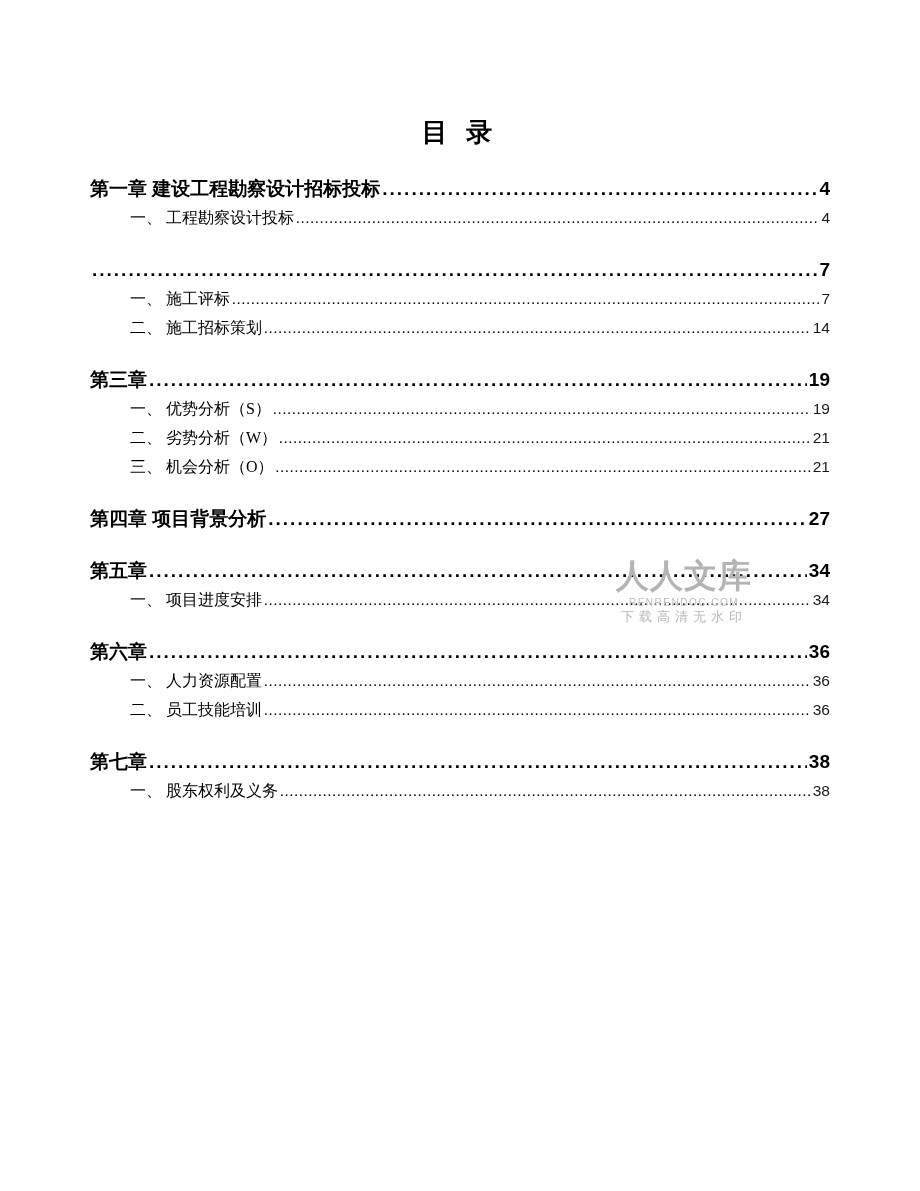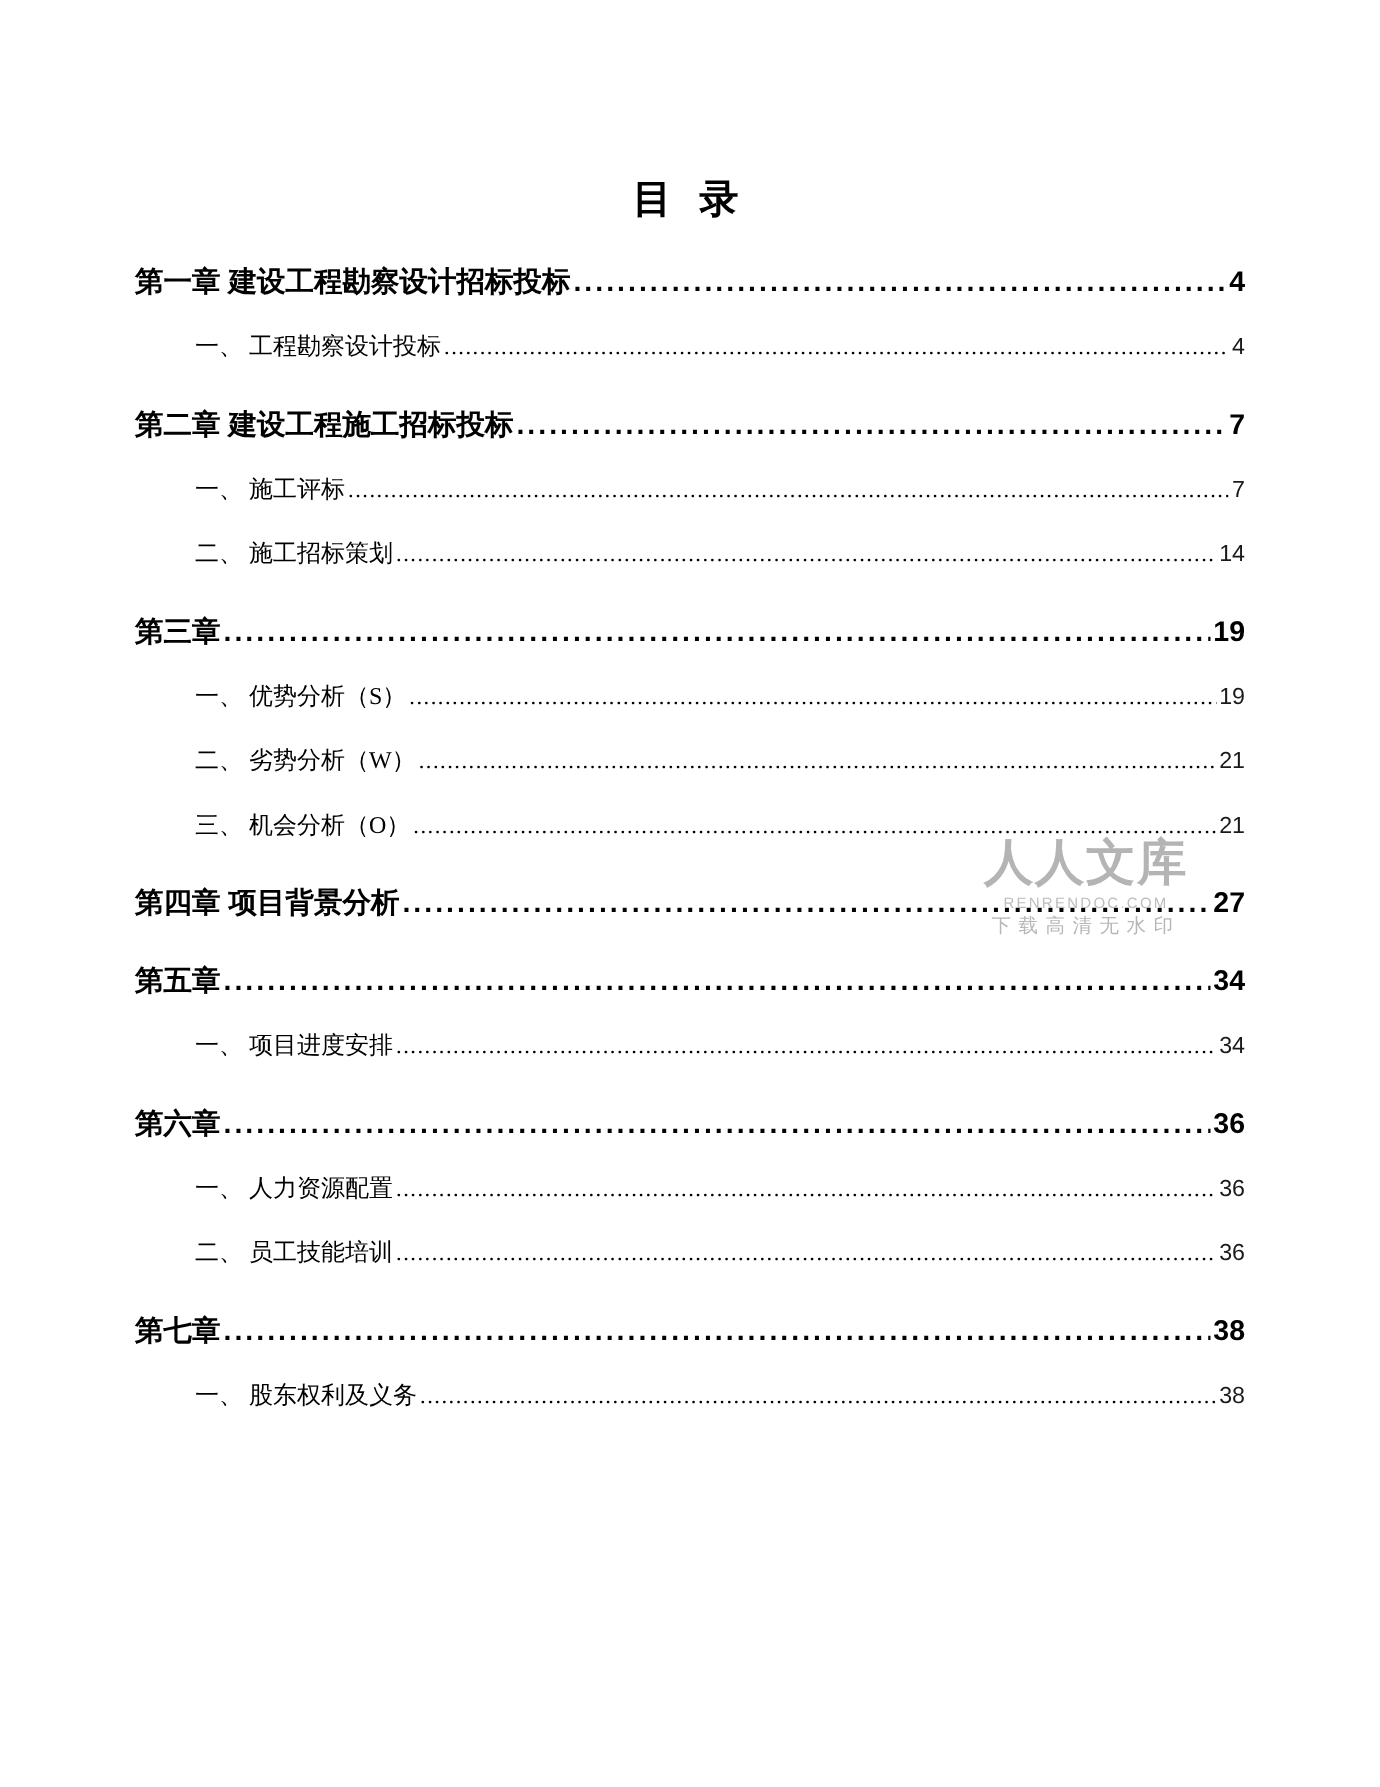--- a/index.html
+++ b/index.html
@@ -35,21 +35,21 @@
     white-space: nowrap;
   }
   .entry.l1 {
     margin-top: 26px;
     font-size: 19px;
     line-height: 26px;
     font-weight: 700;
     font-family: "Liberation Sans", sans-serif;
   }
   .entry.l2 {
-    margin-top: 17px;
+    margin-top: 3px;
     font-size: 16px;
     line-height: 26px;
     font-weight: 400;
     padding-left: 40px;
     font-family: "Liberation Serif", serif;
   }
   .label {
     flex: 0 0 auto;
   }
   .dots {
@@ -71,21 +71,21 @@
     text-align: right;
     font-family: "Liberation Sans", sans-serif;
   }
   .entry.l2 .num {
     font-size: 15.5px;
     color: #1a1a1a;
   }
   
   .watermark {
     position: absolute;
-    left: 644px;
+    left: 604px;
     top: 558px;
     width: 160px;
     text-align: center;
     pointer-events: none;
     line-height: 1.1;
   }
   .wm-brand {
     font-size: 33px;
     font-weight: 700;
     color: #b4b4b4;
@@ -122,21 +122,20 @@
         <span class="label">第一章 建设工程勘察设计招标投标</span>
         <span class="dots"></span>
         <span class="num">4</span>
       </div>
       <div class="entry l2">
         <span class="label">一、 工程勘察设计投标</span>
         <span class="dots"></span>
         <span class="num">4</span>
       </div>
       <div class="entry l1">
-        <span class="label">第二章 建设工程施工招标投标</span>
         <span class="dots"></span>
         <span class="num">7</span>
       </div>
       <div class="entry l2">
         <span class="label">一、 施工评标</span>
         <span class="dots"></span>
         <span class="num">7</span>
       </div>
       <div class="entry l2">
         <span class="label">二、 施工招标策划</span>

